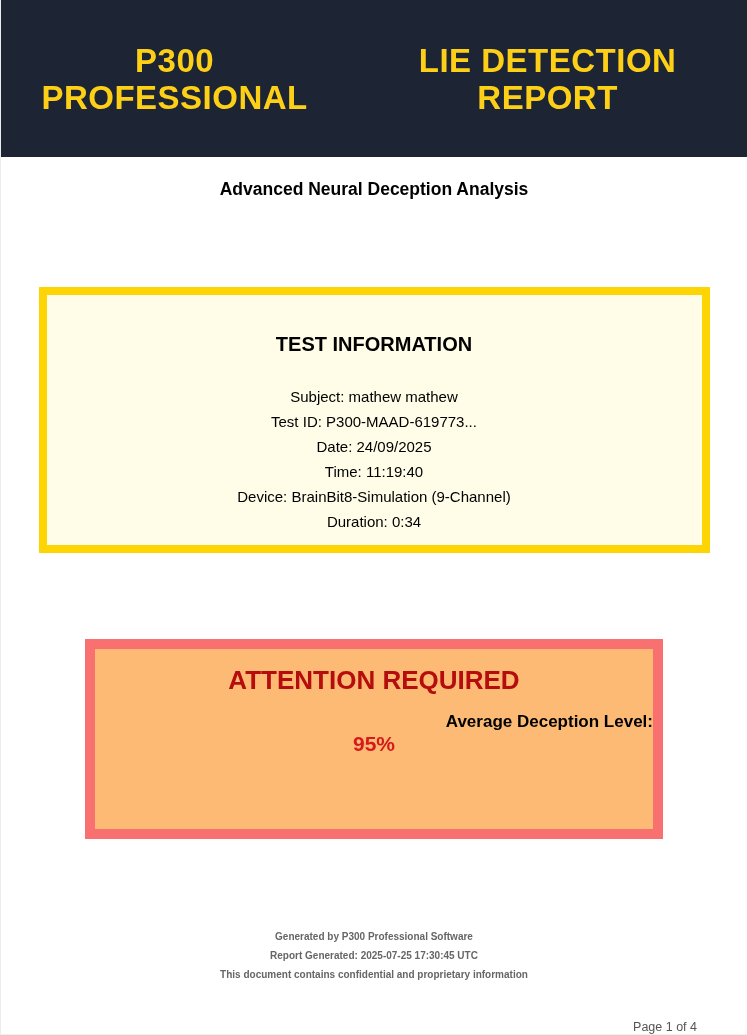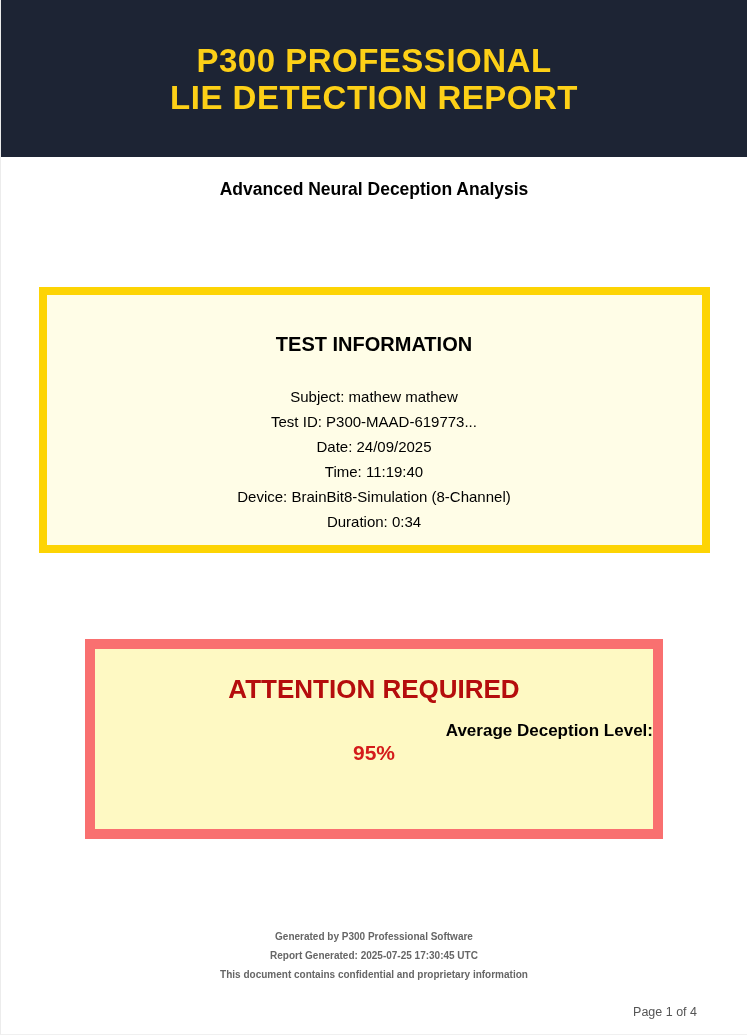--- a/index.html
+++ b/index.html
@@ -18,21 +18,21 @@
     border-bottom: 1px solid #f0f0f0;
     box-sizing: border-box;
   }
 
   
   .report-header {
     width: 100%;
     height: 157px;
     background: #1d2434;
     display: flex;
-    flex-direction: column;
+    flex-direction: row;
     align-items: center;
     justify-content: center;
   }
   .report-header .title-line {
     color: #fdd017;
     font-size: 33px;
     font-weight: bold;
     line-height: 37px;
     letter-spacing: 0.5px;
     text-align: center;
@@ -70,23 +70,23 @@
     line-height: 25px;
   }
 
   
   .alert-box {
     width: 578px;
     height: 200px;
     box-sizing: border-box;
     margin: 86px auto 0 auto;
     border: 10px solid #f97070;
-    background: #fef9c3;
+    background: #fdba74;
     text-align: center;
-    padding-top: 25px;
+    padding-top: 16px;
   }
   .alert-box .alert-title {
     font-size: 26px;
     font-weight: bold;
     color: #b50d0d;
     line-height: 30px;
   }
   .alert-box .alert-label {
     margin-top: 17px;
     font-size: 17px;
@@ -105,21 +105,21 @@
   
   .footer {
     margin-top: 88px;
     text-align: center;
     color: #666666;
     font-size: 10px;
     font-weight: bold;
     line-height: 19px;
   }
   .page-indicator {
-    margin-top: 21px;
+    margin-top: 36px;
     text-align: right;
     padding-right: 50px;
     color: #555555;
     font-size: 12.5px;
     font-weight: normal;
   }
 </style>
 </head>
 <body>
 
@@ -131,21 +131,21 @@
   </div>
 
   <div class="subtitle">Advanced Neural Deception Analysis</div>
 
   <div class="info-box">
     <div class="box-title">TEST INFORMATION</div>
     <div class="info-row">Subject: mathew mathew</div>
     <div class="info-row">Test ID: P300-MAAD-619773...</div>
     <div class="info-row">Date: 24/09/2025</div>
     <div class="info-row">Time: 11:19:40</div>
-    <div class="info-row">Device: BrainBit8-Simulation (8-Channel)</div>
+    <div class="info-row">Device: BrainBit8-Simulation (9-Channel)</div>
     <div class="info-row">Duration: 0:34</div>
   </div>
 
   <div class="alert-box">
     <div class="alert-title">ATTENTION REQUIRED</div>
     <div class="alert-label">Average Deception Level:</div>
     <div class="alert-value">95%</div>
   </div>
 
   <div class="footer">

